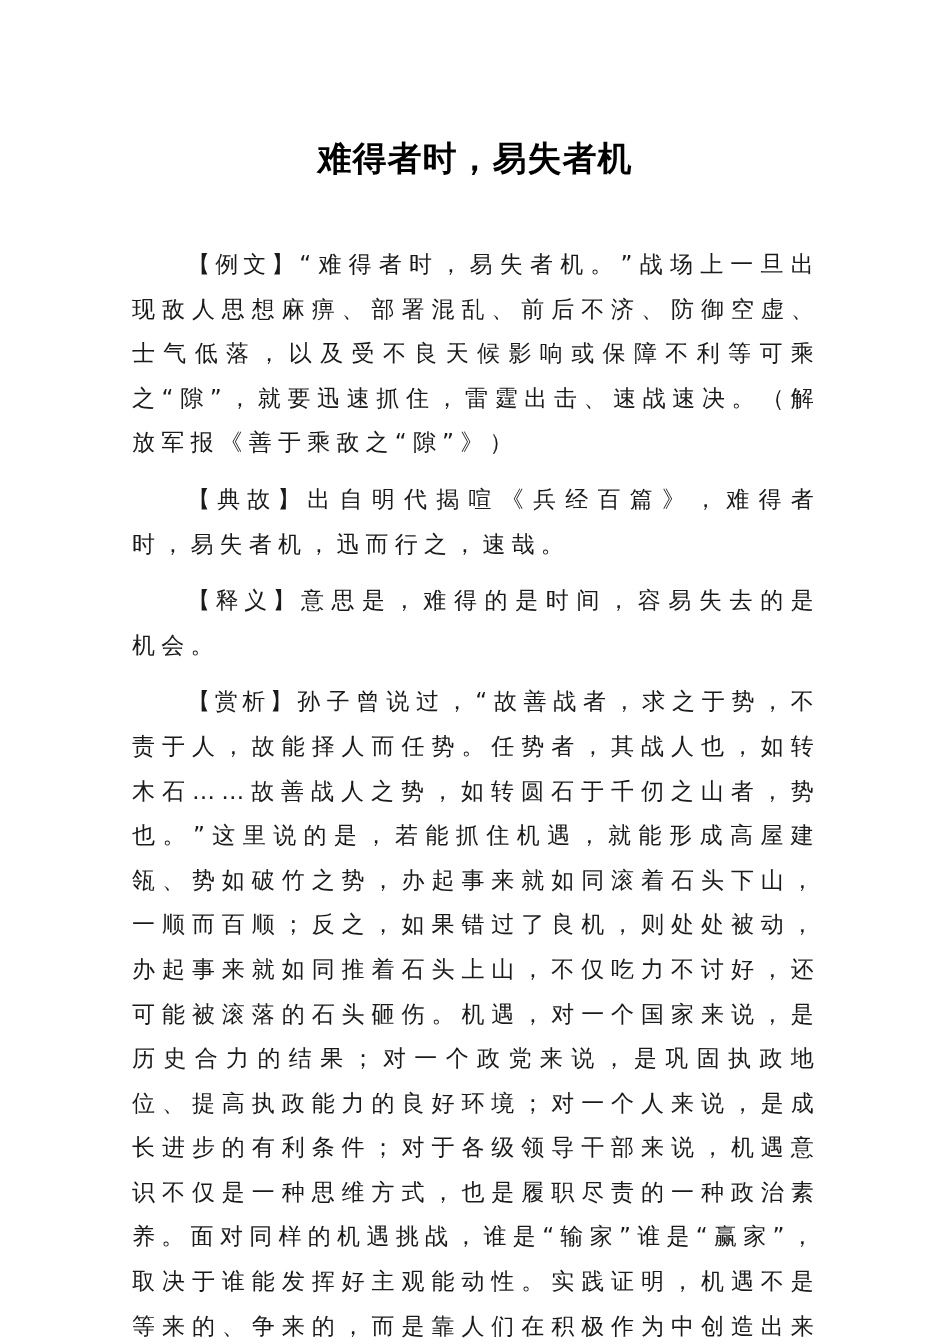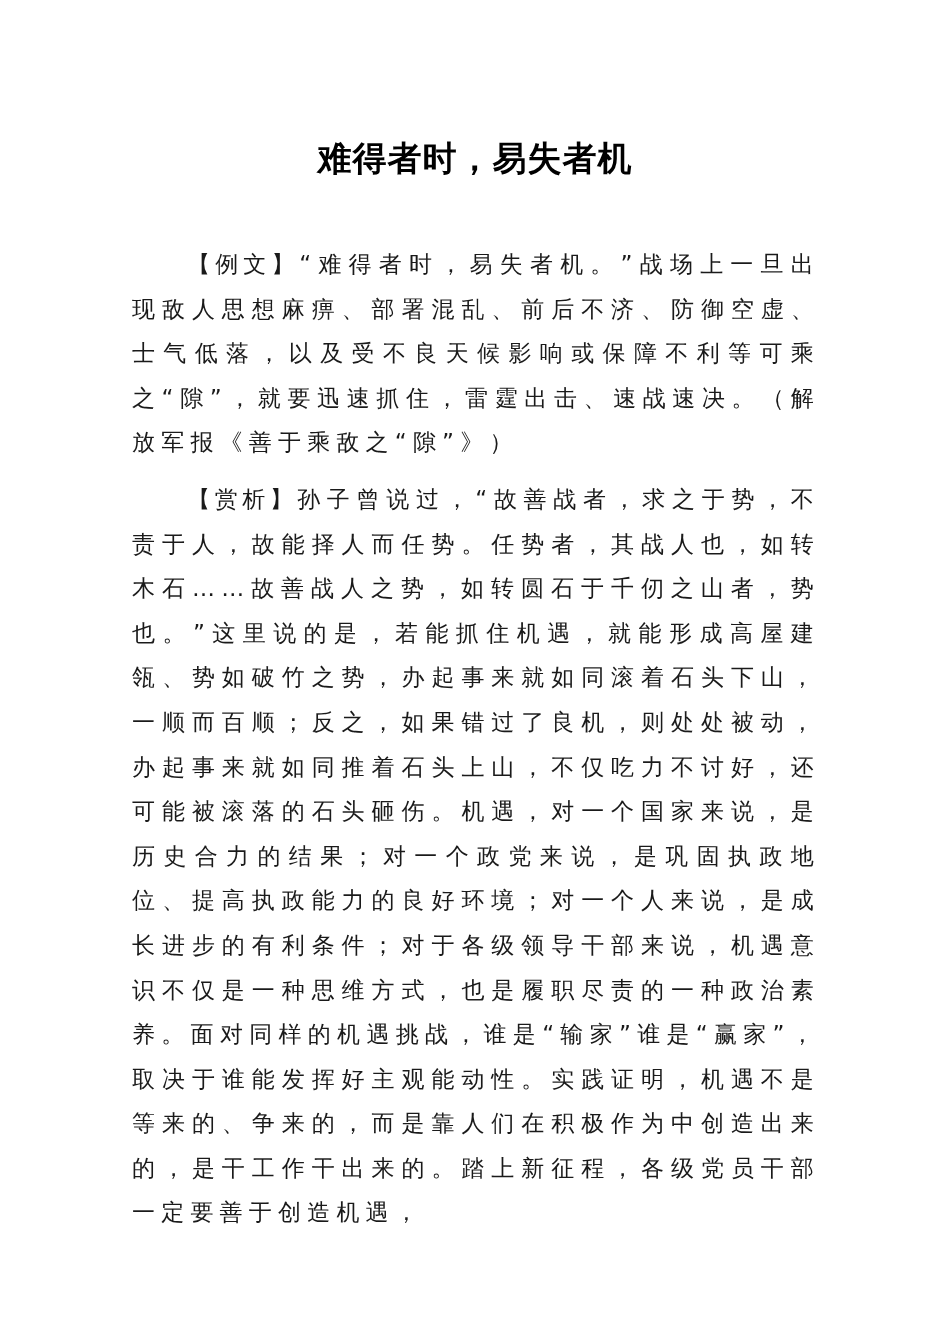--- a/index.html
+++ b/index.html
@@ -57,15 +57,17 @@
     }
   </style>
 </head>
 <body>
 
 <div class="page">
   <h1 class="doc-title">难得者时，易失者机</h1>
 
   <div class="doc-body">
     <p class="para"><span class="tag">【例文】</span><span>“难得者时，易失者机。”战场上一旦出现敌人思想麻痹、部署混乱、前后不济、防御空虚、士气低落，以及受不良天候影响或保障不利等可乘之“隙”，就要迅速抓住，雷霆出击、速战速决。（解放军报《善于乘敌之“隙”》）</span></p>
+    <p class="para"><span class="tag">【典故】</span><span>出自明代揭喧《兵经百篇》，难得者时，易失者机，迅而行之，速哉。</span></p>
+    <p class="para"><span class="tag">【释义】</span><span>意思是，难得的是时间，容易失去的是机会。</span></p>
     <p class="para"><span class="tag">【赏析】</span><span>孙子曾说过，“故善战者，求之于势，不责于人，故能择人而任势。任势者，其战人也，如转木石……故善战人之势，如转圆石于千仞之山者，势也。”这里说的是，若能抓住机遇，就能形成高屋建瓴、势如破竹之势，办起事来就如同滚着石头下山，一顺而百顺；反之，如果错过了良机，则处处被动，办起事来就如同推着石头上山，不仅吃力不讨好，还可能被滚落的石头砸伤。机遇，对一个国家来说，是历史合力的结果；对一个政党来说，是巩固执政地位、提高执政能力的良好环境；对一个人来说，是成长进步的有利条件；对于各级领导干部来说，机遇意识不仅是一种思维方式，也是履职尽责的一种政治素养。面对同样的机遇挑战，谁是“输家”谁是“赢家”，取决于谁能发挥好主观能动性。实践证明，机遇不是等来的、争来的，而是靠人们在积极作为中创造出来的，是干工作干出来的。踏上新征程，各级党员干部一定要善于创造机遇，</span></p>
   </div>
 </div>
 
 </body></html>

